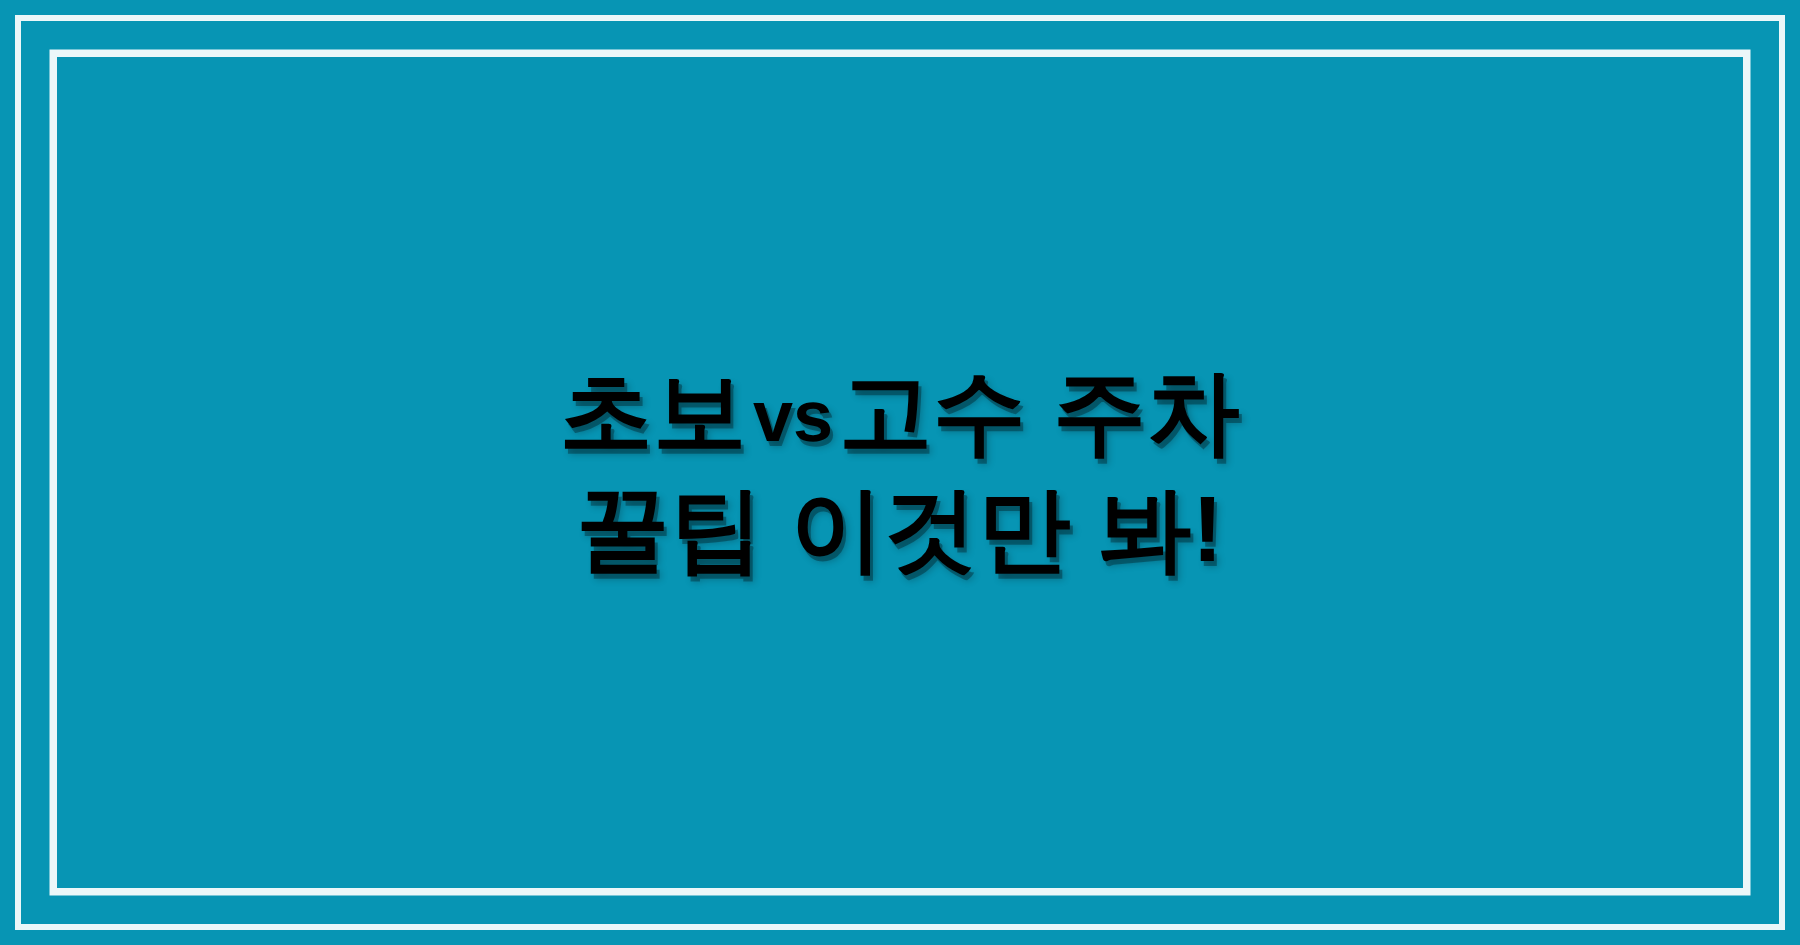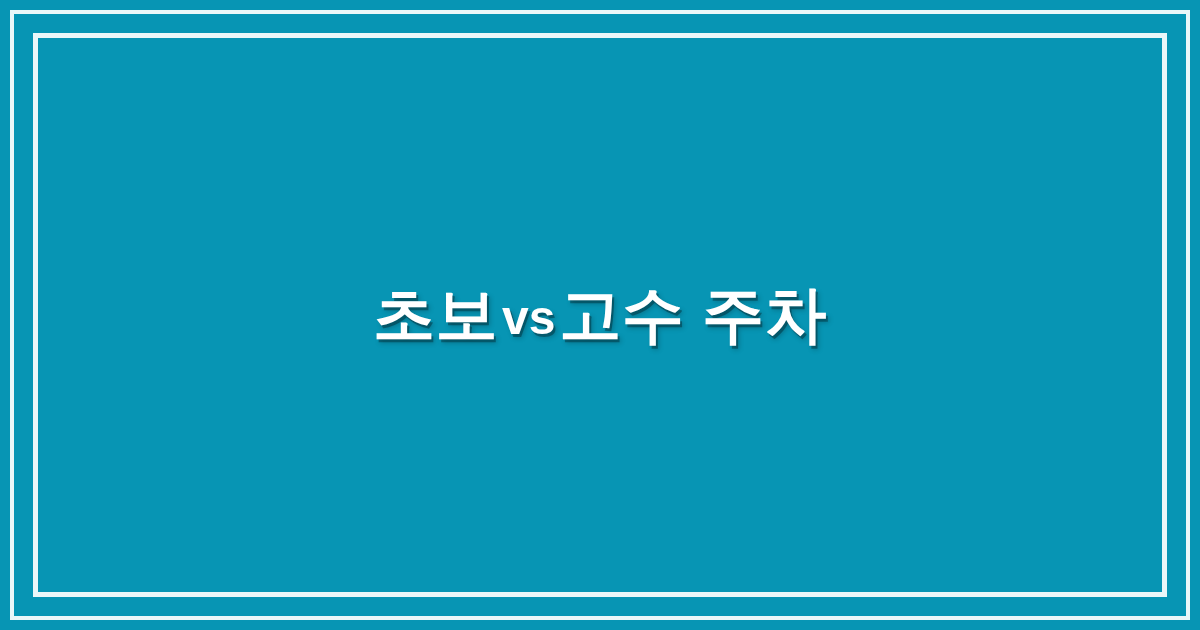--- a/index.html
+++ b/index.html
@@ -58,21 +58,21 @@
     flex-direction: column;
     align-items: center;
     justify-content: center;
     text-align: center;
     padding: 0 90px;
     box-sizing: border-box;
   }
 
   .title-line {
     display: block;
-    color: #ffffff;
+    color: #000000;
     font-weight: 700;
     font-size: 62px;
     line-height: 1.26;
     letter-spacing: 0.5px;
     white-space: nowrap;
     text-shadow:
       2px 3px 0 rgba(0, 0, 0, 0.30),
       3px 4px 5px rgba(0, 0, 0, 0.22);
   }
 
@@ -87,15 +87,16 @@
 </head>
 <body>
 
 <div class="canvas">
 
   <div class="frame frame-outer"></div>
   <div class="frame frame-inner"></div>
 
   <div class="title-block">
     <span class="title-line"><span>초보</span><span class="vs">vs</span><span>고수 주차</span></span>
+    <span class="title-line">꿀팁 이것만 봐!</span>
   </div>
 
 </div>
 
 </body></html>

